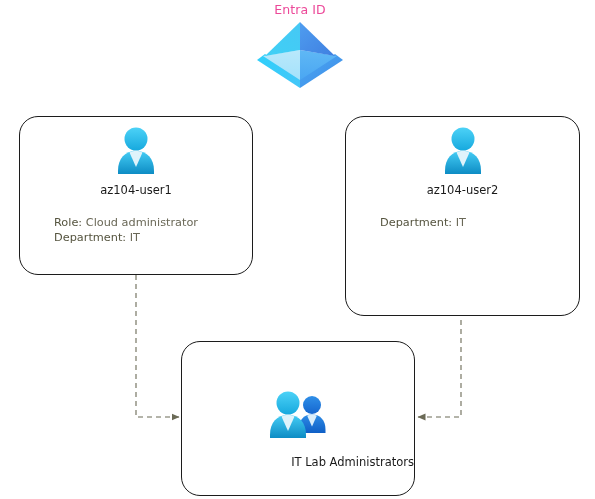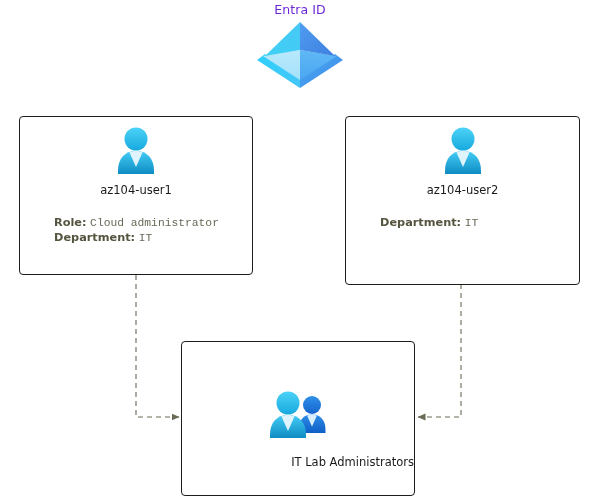--- a/index.html
+++ b/index.html
@@ -35,41 +35,41 @@
   }
 
   
   .entra-title {
     position: absolute;
     left: 235px;
     top: 2px;
     width: 130px;
     text-align: center;
     font-size: 12.5px;
-    color: #6d28d9;
+    color: #ec4899;
     letter-spacing: 0.1px;
   }
   .entra-logo {
     position: absolute;
     left: 255px;
     top: 20px;
     width: 90px;
     height: 68px;
   }
 
   
   .card {
     position: absolute;
     background: #ffffff;
     border: 1.1px solid #1c1c1c;
-    border-radius: 4px;
+    border-radius: 19px;
     box-sizing: border-box;
   }
   #card-user1 { left: 19px;  top: 116px; width: 234px; height: 159px; }
-  #card-user2 { left: 345px; top: 116px; width: 235px; height: 169px; }
+  #card-user2 { left: 345px; top: 116px; width: 235px; height: 200px; }
   #card-group { left: 181px; top: 341px; width: 234px; height: 155px; }
 
   .user-icon-wrap {
     position: absolute;
     left: 0;
     right: 0;
     top: 8px;
     display: flex;
     justify-content: center;
   }
@@ -87,27 +87,26 @@
     position: absolute;
     left: 34px;
     top: 99px;
     font-size: 11.3px;
     line-height: 14.6px;
     color: #5c5b4a;
     white-space: nowrap;
   }
   .attr-row { display: block; }
   .attr-key {
-    font-weight: bold;
+    font-weight: normal;
     color: #55543f;
     margin-top: 44px;
   }
   .attr-val {
     color: #6a6857;
-    font-family: Liberation Mono, monospace;
   }
 
   
   .group-icon-wrap {
     position: absolute;
     left: 0;
     right: 0;
     top: 45px;
     display: flex;
     justify-content: center;

